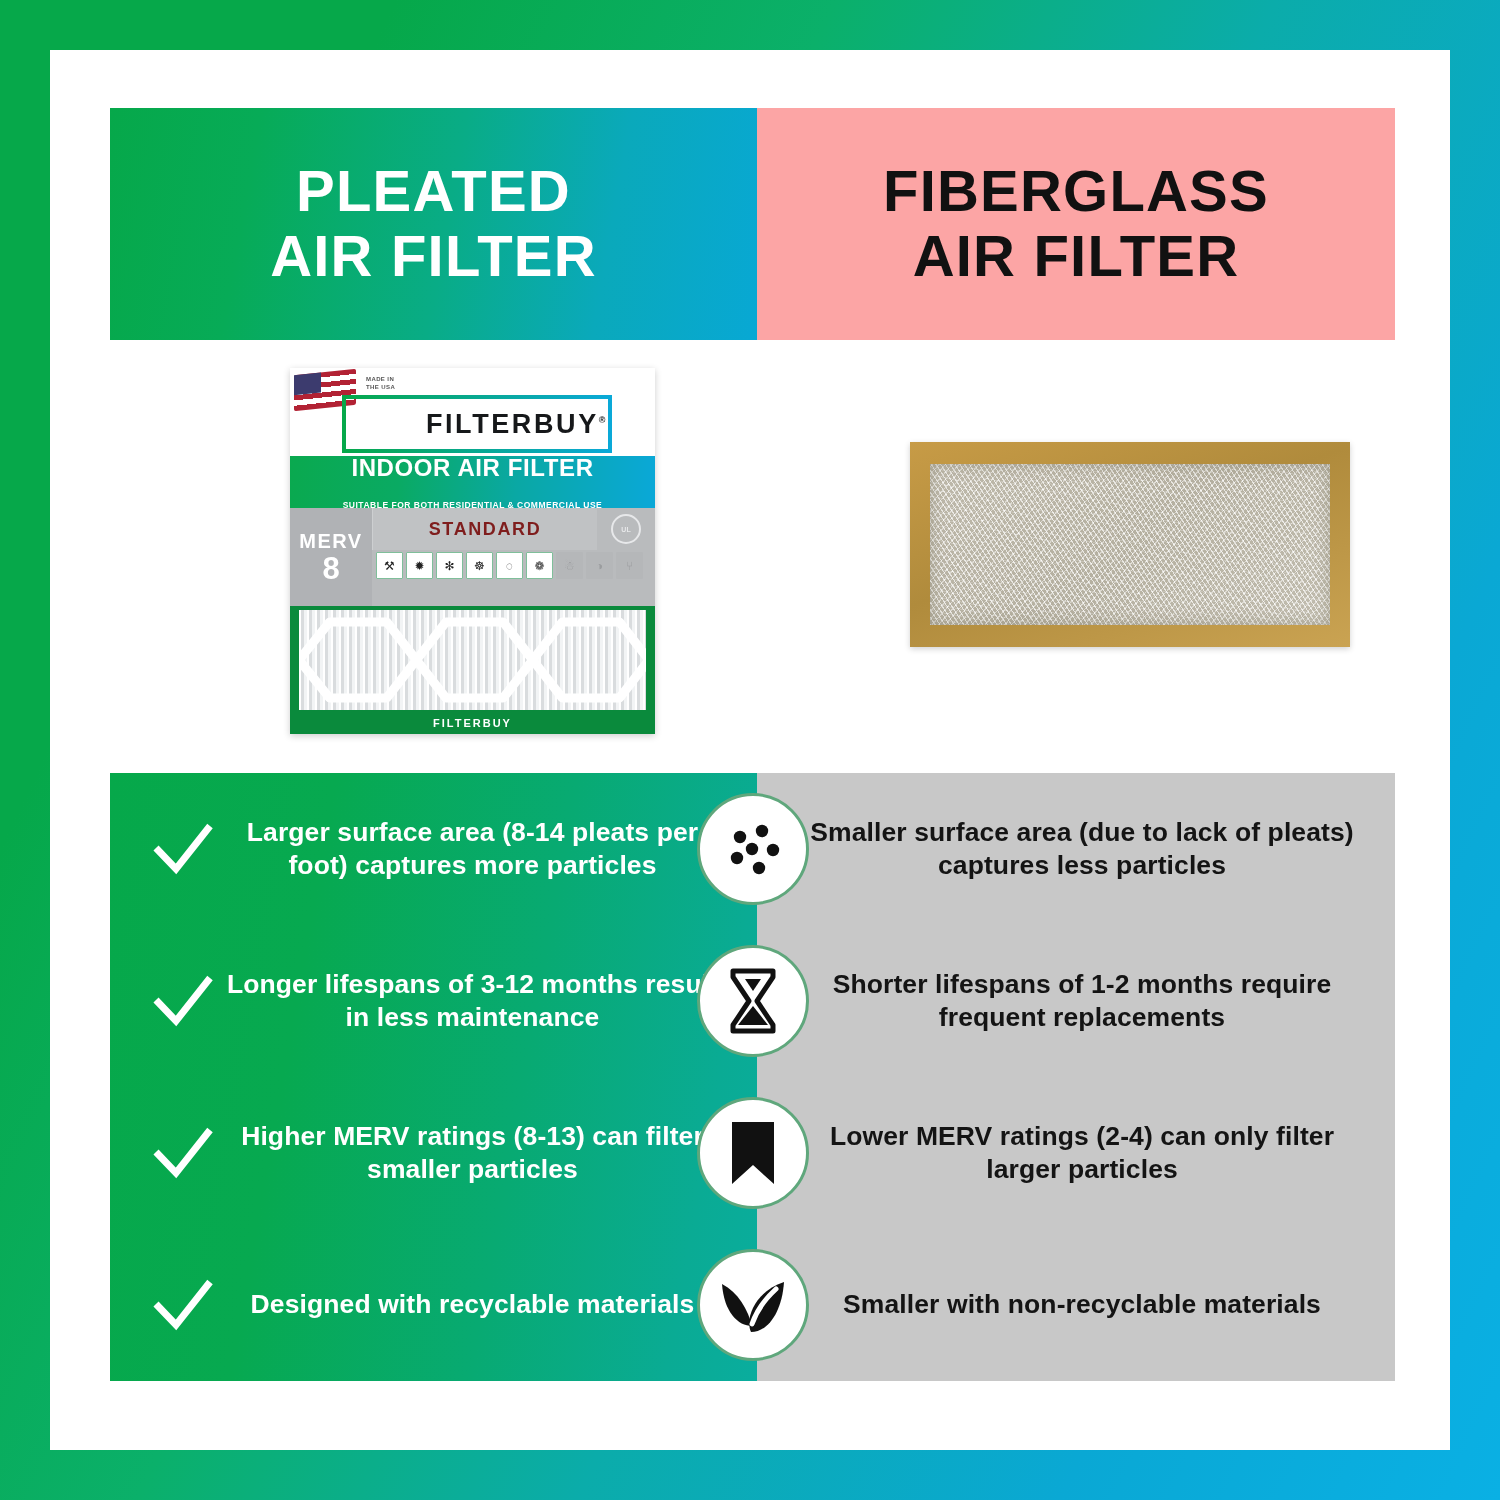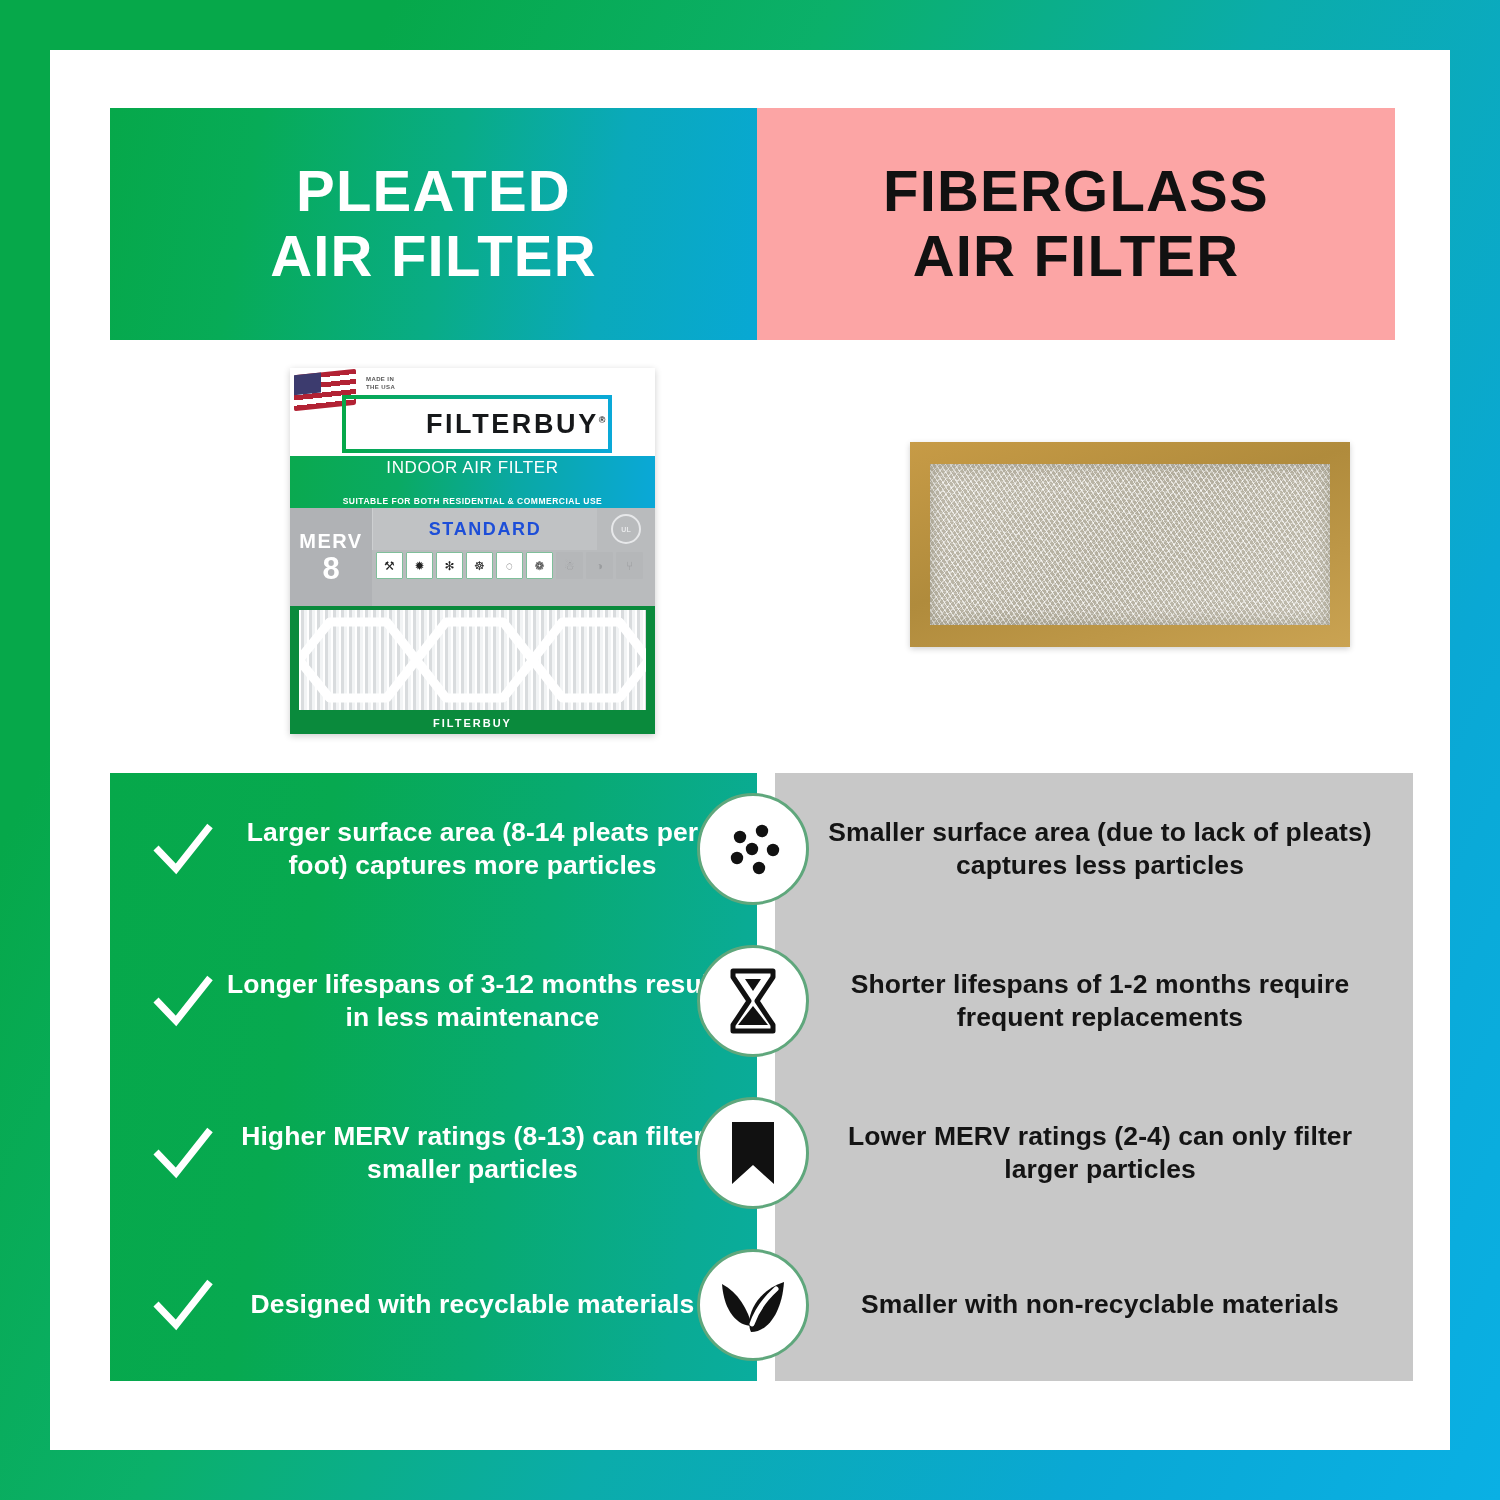--- a/index.html
+++ b/index.html
@@ -98,38 +98,38 @@
   .fb-logo-frame span{
     font-size:27px;font-weight:bold;letter-spacing:2.6px;color:#16181a;
   }
   .fb-logo-frame sup{font-size:9px;vertical-align:super;}
   .fb-band{
     height:52px;
     background:linear-gradient(95deg,#0aa94f 0%,#0aaa63 30%,#0aa8a4 62%,#0aa8d8 100%);
     color:#fff;text-align:center;
     display:flex;flex-direction:column;align-items:center;justify-content:center;
   }
-  .fb-band .b1{font-size:17px;font-weight:normal;letter-spacing:.6px;}
+  .fb-band .b1{font-size:24px;font-weight:bold;letter-spacing:.6px;}
   .fb-band .b2{font-size:8.5px;font-weight:bold;letter-spacing:.5px;margin-top:18px;}
   .fb-grey{
     height:98px;background:#b9bbbd;position:relative;
   }
   .fb-merv{
     position:absolute;left:0;top:0;width:82px;height:98px;
     background:#b0b2b5;
     display:flex;flex-direction:column;align-items:center;justify-content:center;
     color:#fff;
   }
   .fb-merv .m1{font-size:20px;font-weight:bold;letter-spacing:1.5px;}
   .fb-merv .m2{font-size:31px;font-weight:bold;line-height:1;}
   .fb-std{
     position:absolute;left:82px;top:0;right:58px;height:42px;
     background:#c0c2c4;
     display:flex;align-items:center;justify-content:center;
-    color:#1d4ed8;font-size:18px;font-weight:bold;letter-spacing:1.6px;
+    color:#7f1d1d;font-size:18px;font-weight:bold;letter-spacing:1.6px;
     border-left:1px solid #cdcfd1;
   }
   .fb-ul{
     position:absolute;right:0;top:0;width:58px;height:42px;
     display:flex;align-items:center;justify-content:center;
   }
   .fb-ul .ring{
     width:26px;height:26px;border-radius:50%;border:2px solid #e7e8ea;
     display:flex;align-items:center;justify-content:center;
     color:#e7e8ea;font-size:7px;font-weight:bold;
@@ -180,21 +180,20 @@
       repeating-linear-gradient(11deg,rgba(255,255,255,.35) 0 1px,rgba(160,155,140,.10) 1px 7px),
       linear-gradient(140deg,#d7d2c4,#c9c4b4 50%,#dcd8cb);
     box-shadow:inset 0 0 16px rgba(120,112,92,.45);
   }
 
   
   .compare{
     position:absolute;left:60px;top:723px;
     width:1372px;height:608px;
     display:flex;
-    gap:18px;
   }
   .col-left{
     width:647px;height:100%;
     background:linear-gradient(100deg,#06a84a 0%,#07a950 30%,#08aa72 62%,#0aab94 88%,#0aad9e 100%);
     box-sizing:border-box;
   }
   .col-right{
     width:638px;height:100%;
     background:#c8c8c8;
     box-sizing:border-box;

